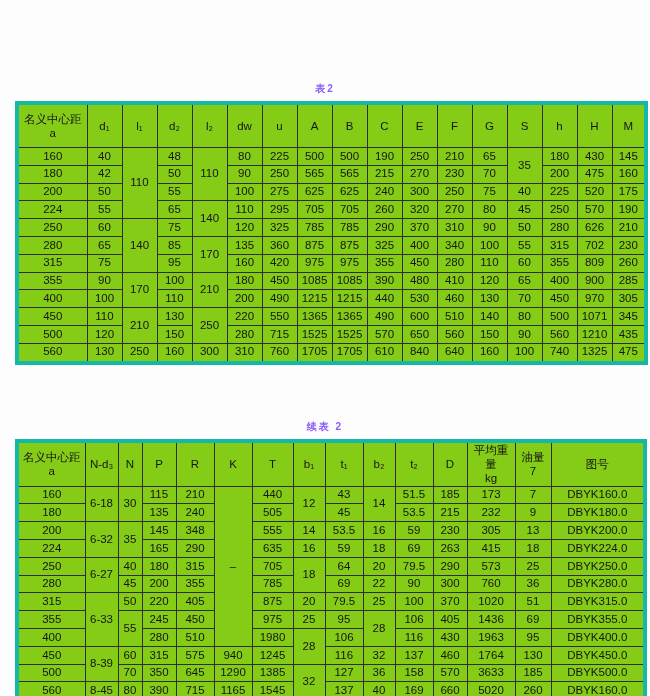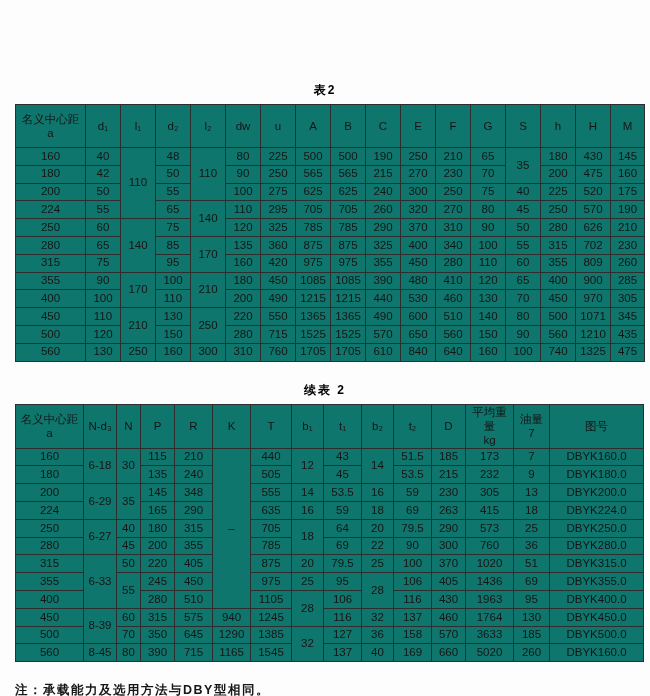--- a/index.html
+++ b/index.html
@@ -3,28 +3,28 @@
 <meta charset="utf-8">
 <style>
   html,body{margin:0;padding:0;}
   body{
     width:650px;height:696px;background:#ffffff;overflow:hidden;
     font-family:"Liberation Sans","DejaVu Sans",sans-serif;color:#1c1c1c;
   }
   .page{position:relative;width:650px;height:696px;background:#fdfdfd;}
   .t-title{
     width:630px;margin:0 0 0 10px;text-align:center;
-    font-size:12px;font-weight:bold;color:#000000;letter-spacing:2px;
+    font-size:10px;font-weight:bold;color:#8b5cf6;letter-spacing:2px;
   }
   .t-title.first{padding-top:82px;}
-  .t-title.second{padding-top:20px;}
+  .t-title.second{padding-top:20px;margin-top:35px;}
   table{
     border-collapse:collapse;table-layout:fixed;
-    margin:5px 0 0 15px;width:628px;background:#0f766e;
-    border:1px solid #14b8a6;
+    margin:5px 0 0 15px;width:628px;background:#84cc16;
+    border:4px solid #14b8a6;
   }
   th,td{
     border:1px solid #2e2e2e;text-align:center;vertical-align:middle;
     padding:0 1px;overflow:hidden;color:#151515;
   }
   th{
     font-weight:normal;font-size:11.5px;line-height:1.25;
     white-space:pre-line;height:42px;
   }
   #t2 th{height:38px;}
@@ -365,21 +365,21 @@
           <td>505</td>
           <td>45</td>
           <td>53.5</td>
           <td>215</td>
           <td>232</td>
           <td>9</td>
           <td>DBYK180.0</td>
         </tr>
         <tr>
           <td>200</td>
-          <td rowspan="2">6-29</td>
+          <td rowspan="2">6-32</td>
           <td rowspan="2">35</td>
           <td>145</td>
           <td>348</td>
           <td>555</td>
           <td>14</td>
           <td>53.5</td>
           <td>16</td>
           <td>59</td>
           <td>230</td>
           <td>305</td>
@@ -458,21 +458,21 @@
           <td>106</td>
           <td>405</td>
           <td>1436</td>
           <td>69</td>
           <td>DBYK355.0</td>
         </tr>
         <tr>
           <td>400</td>
           <td>280</td>
           <td>510</td>
-          <td>1105</td>
+          <td>1980</td>
           <td rowspan="2">28</td>
           <td>106</td>
           <td>116</td>
           <td>430</td>
           <td>1963</td>
           <td>95</td>
           <td>DBYK400.0</td>
         </tr>
         <tr>
           <td>450</td>

